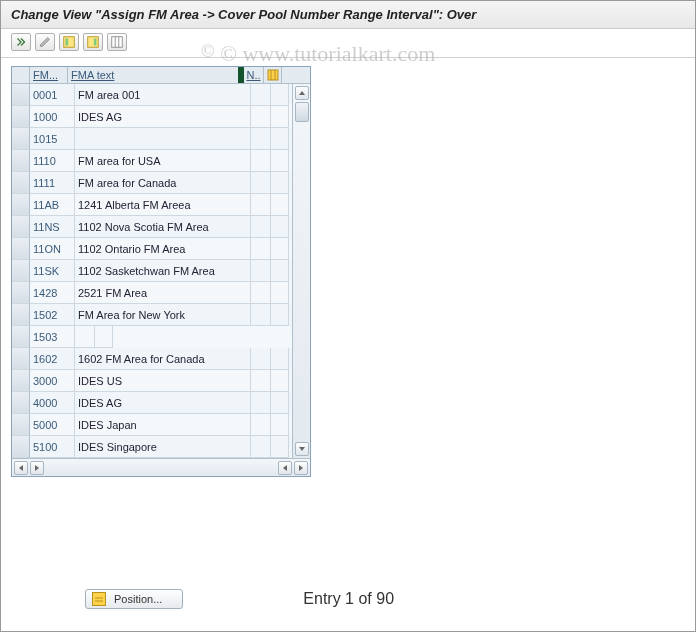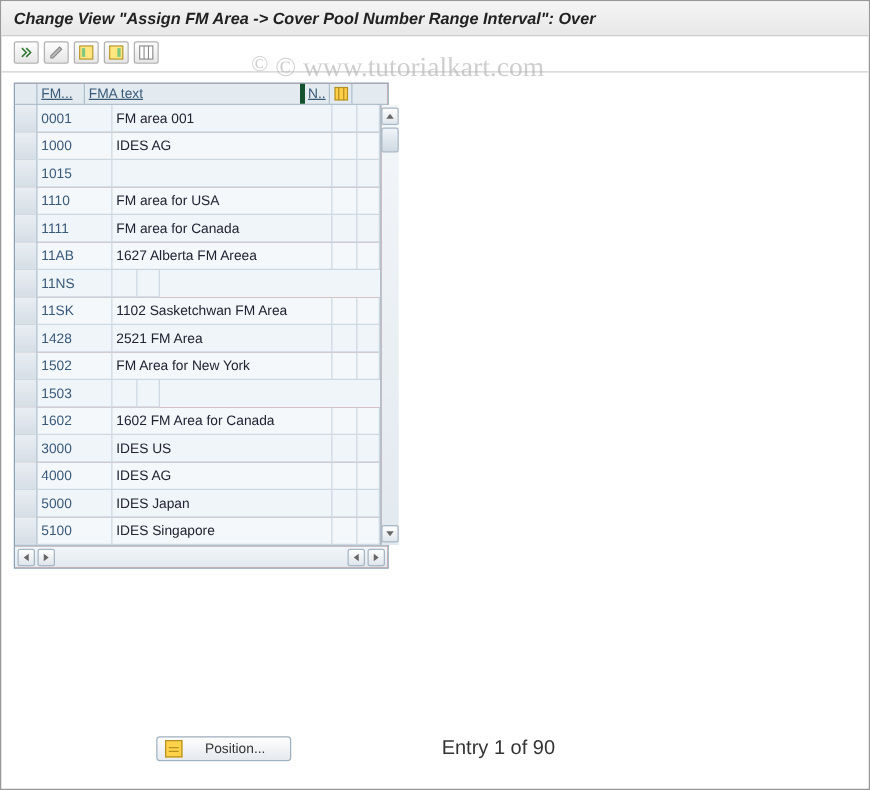--- a/index.html
+++ b/index.html
@@ -65,21 +65,21 @@
       flex-direction: column;
       background: #7f1d1d;
     }
     .grid-header {
       display: flex;
       background: #e3ebf1;
       border-bottom: 1px solid #b0bfcc;
     }
     .col-sel { width: 18px; border-right: 1px solid #b0bfcc; }
     .col-fm  { width: 38px; border-right: 1px solid #b0bfcc; padding: 2px 3px; color:#3a5a7a; text-decoration: underline; cursor:pointer; }
-    .col-txt { width: 176px; border-right: 4px solid #14532d; padding: 2px 3px; color:#3a5a7a; text-decoration: underline; cursor:pointer; }
+    .col-txt { width: 176px; border-right: 6px solid #14532d; padding: 2px 3px; color:#3a5a7a; text-decoration: underline; cursor:pointer; }
     .col-n   { width: 20px; border-right: 1px solid #b0bfcc; padding: 2px 2px; color:#3a5a7a; text-decoration: underline; cursor:pointer; text-align:center; }
     .col-cfg { width: 18px; border-right: 1px solid #b0bfcc; display:flex; align-items:center; justify-content:center; cursor:pointer; }
     .col-scr { flex:1; }
     .grid-body {
       display:flex;
     }
     .rows {
       flex: 1;
     }
     .grid-row {
@@ -99,21 +99,21 @@
       overflow:hidden;
       white-space:nowrap;
     }
     .cell.sel {
       width:18px;
       background: linear-gradient(to bottom, #e9eef3, #d6deE6);
       border-right: 1px solid #b0bfcc;
       cursor:pointer;
     }
     .cell.fm {
-      width:60px;
+      width:45px;
       color:#3a5a7a;
       font-size:11px;
     }
     .cell.txt { width:176px; }
     .cell.n   { width:20px; }
     .cell.last { width:18px; }
     .vscroll {
       width: 18px;
       background: linear-gradient(to bottom, #f3f6f9, #e2e9ef);
       border-left: 1px solid #b0bfcc;
@@ -153,28 +153,28 @@
     .footer {
       position:absolute;
       bottom: 22px;
       left: 0;
       width: 100%;
       display:flex;
       align-items:center;
       padding: 0 10px;
     }
     .position-btn {
-      margin-left: 114px;
+      margin-left: 74px;
       padding: 2px 20px 2px 6px;
       background: linear-gradient(to bottom,#fefefe,#e6eaee);
       border:1px solid #9fb0bf;
       border-radius:3px;
       display:flex;
       align-items:center;
-      gap:18px;
+      gap:8px;
       cursor:pointer;
       font-size:11px;
       color:#333;
     }
     .pos-icon {
       width:14px;height:14px;
       background:#ffd24a;
       border:1px solid #b59120;
       display:flex;align-items:center;justify-content:center;
     }
@@ -283,27 +283,35 @@
             <div class="grid-row">
               <div class="cell sel"></div>
               <div class="cell fm">1111</div>
               <div class="cell txt">FM area for Canada</div>
               <div class="cell n"></div>
               <div class="cell last"></div>
             </div>
             <div class="grid-row">
               <div class="cell sel"></div>
               <div class="cell fm">11AB</div>
-              <div class="cell txt">1627 Alberta FM Areea</div>
+              <div class="cell txt">1241 Alberta FM Areea</div>
               <div class="cell n"></div>
               <div class="cell last"></div>
             </div>
             <div class="grid-row">
               <div class="cell sel"></div>
               <div class="cell fm">11NS</div>
+              <div class="cell txt">1102 Nova Scotia FM Area</div>
+              <div class="cell n"></div>
+              <div class="cell last"></div>
+            </div>
+            <div class="grid-row">
+              <div class="cell sel"></div>
+              <div class="cell fm">11ON</div>
+              <div class="cell txt">1102 Ontario FM Area</div>
               <div class="cell n"></div>
               <div class="cell last"></div>
             </div>
             <div class="grid-row">
               <div class="cell sel"></div>
               <div class="cell fm">11SK</div>
               <div class="cell txt">1102 Sasketchwan FM Area</div>
               <div class="cell n"></div>
               <div class="cell last"></div>
             </div>

